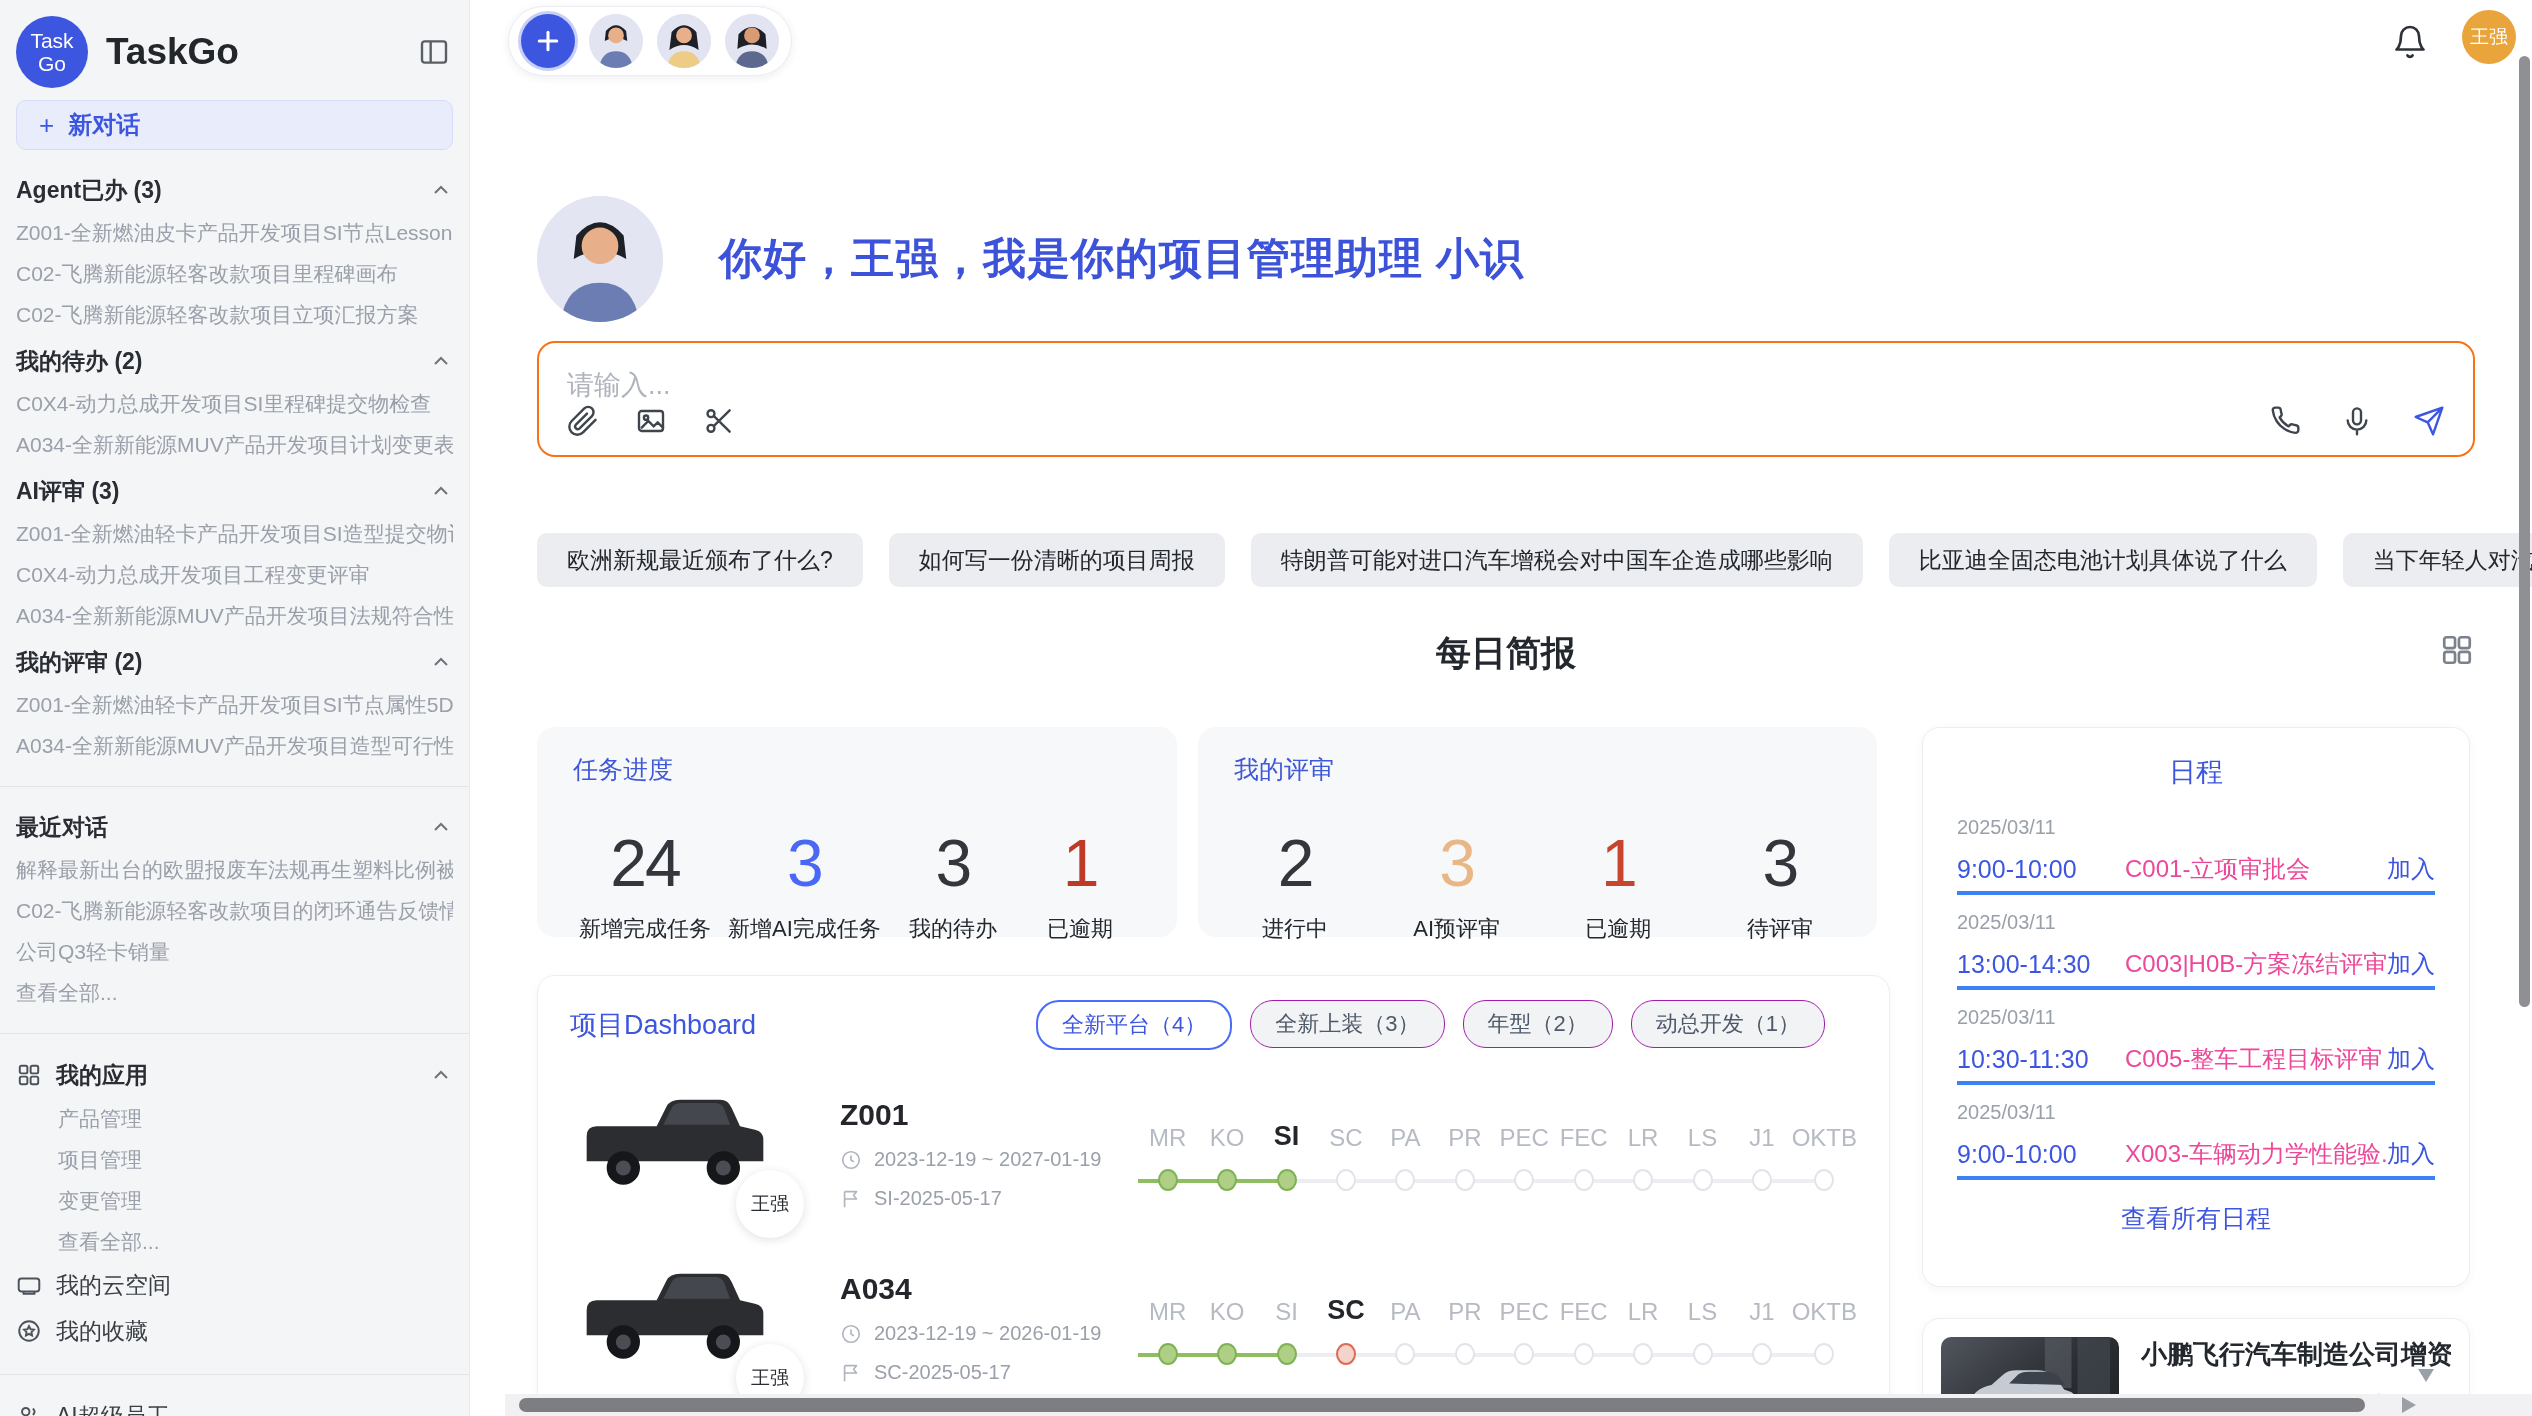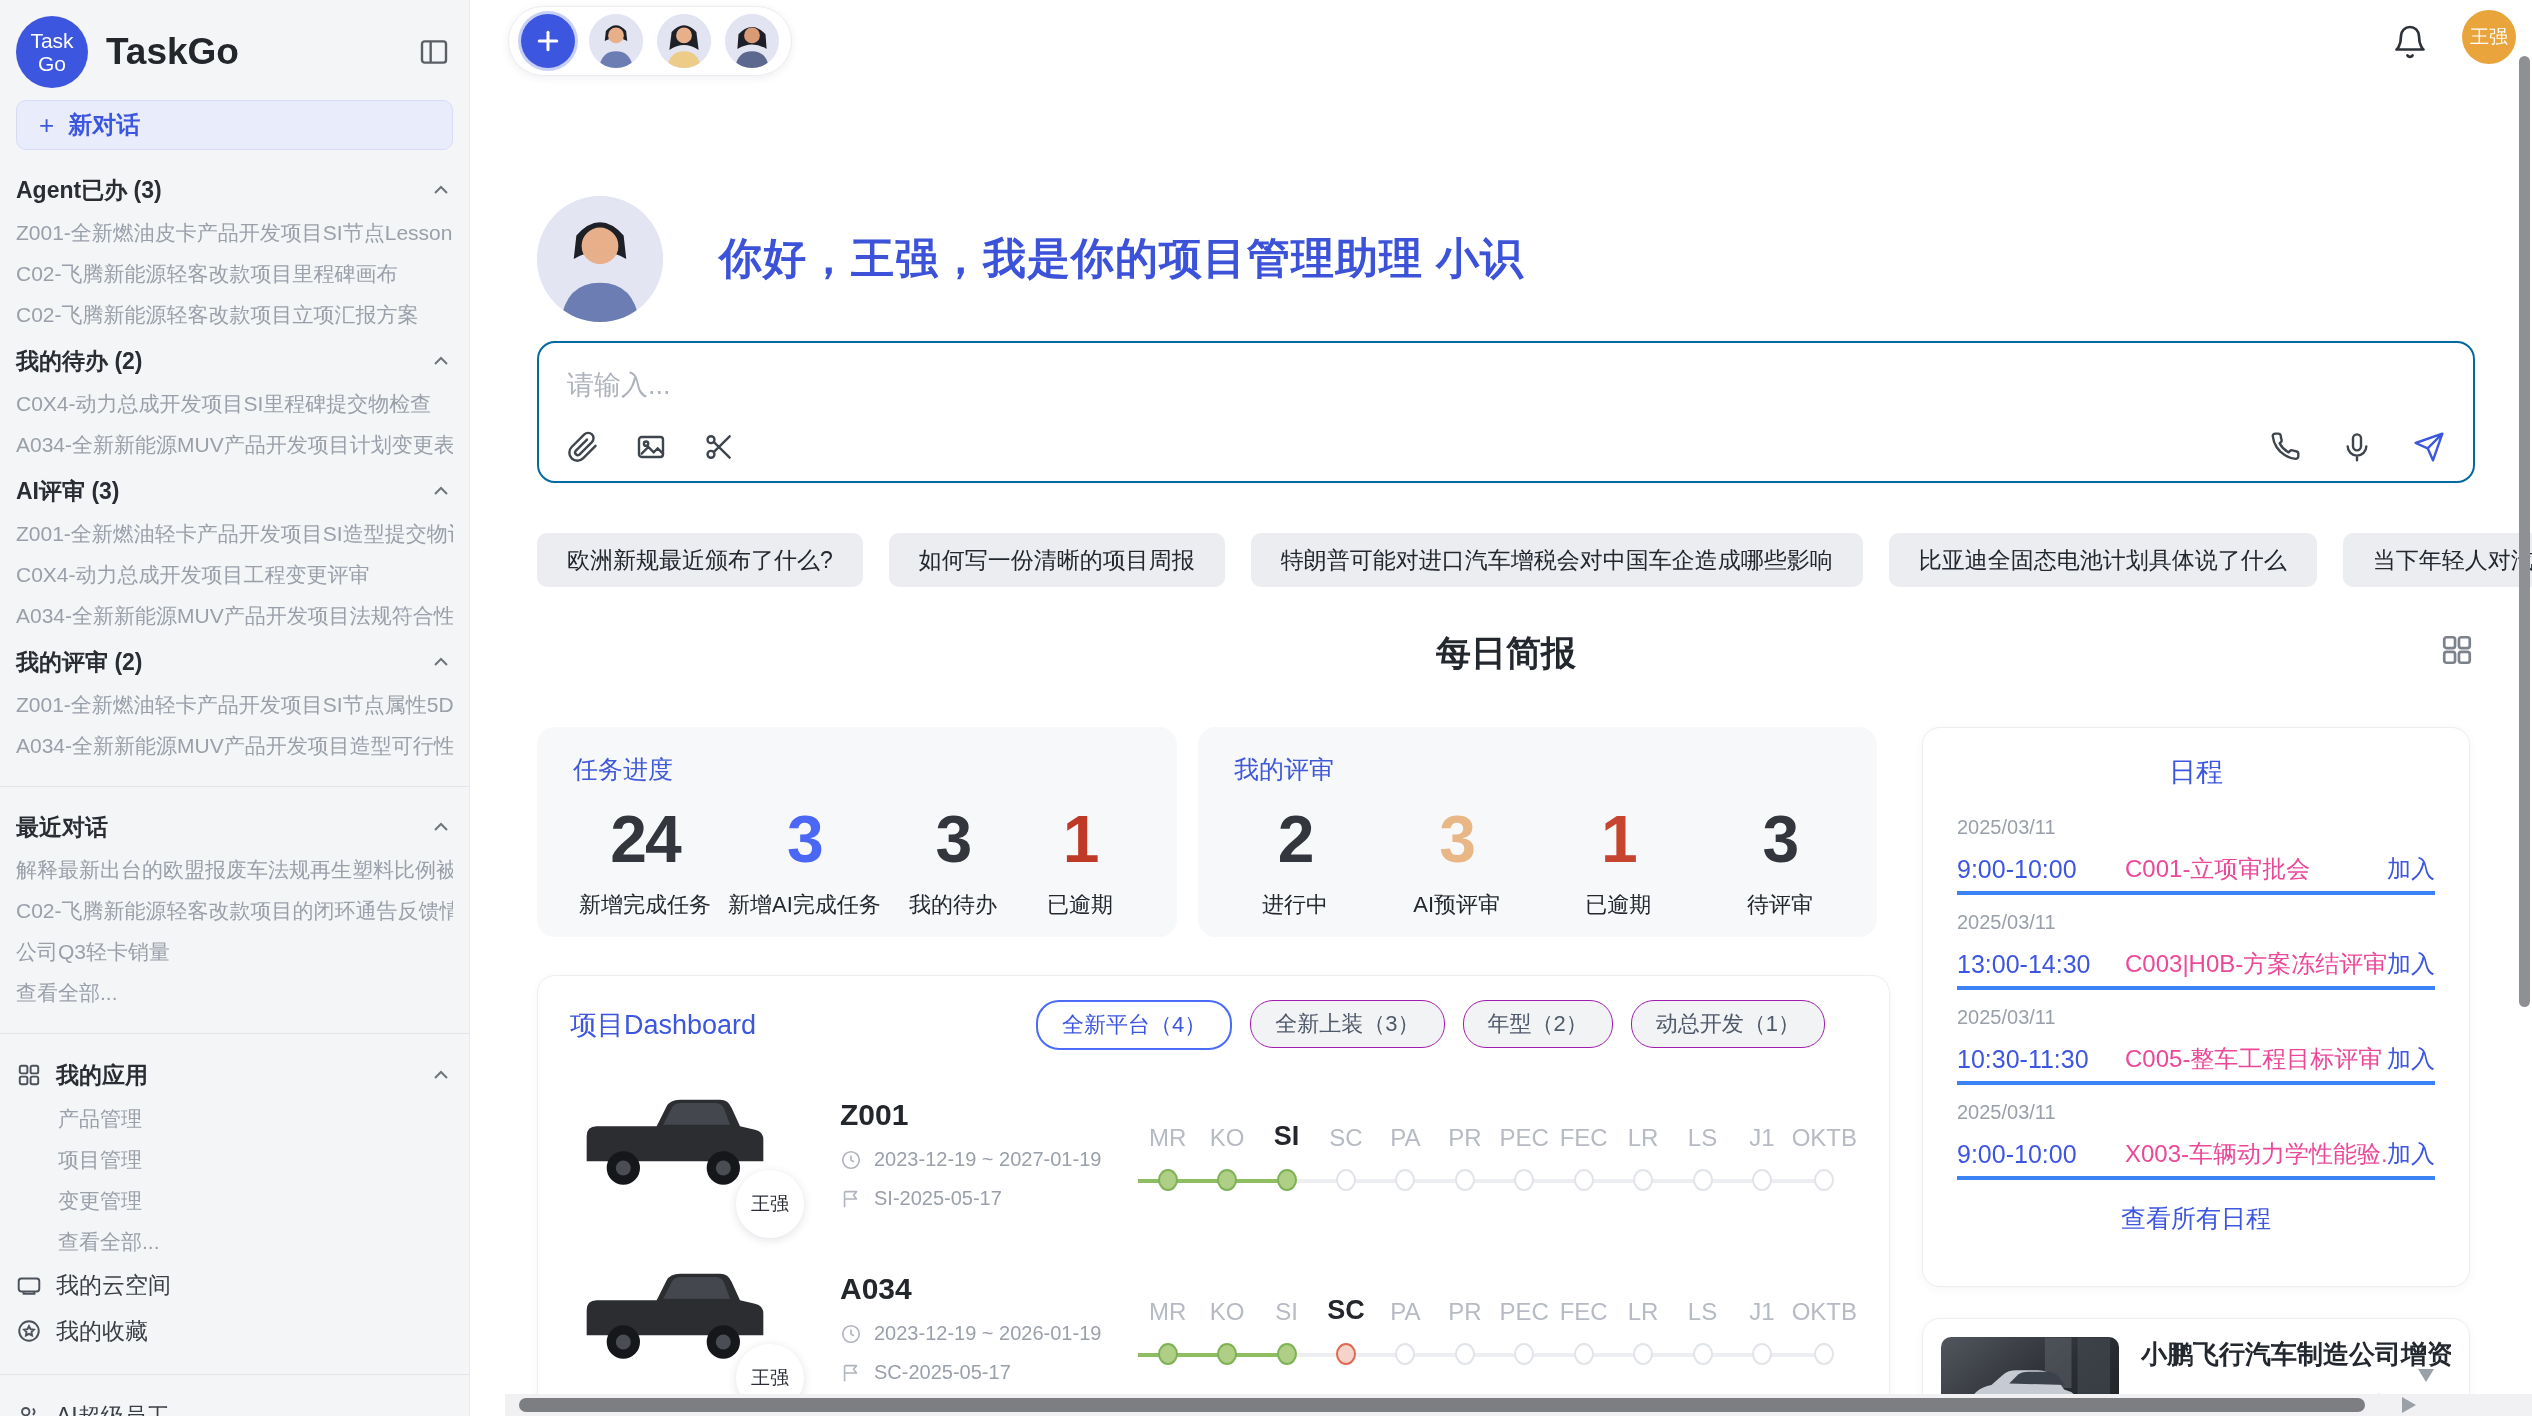--- a/index.html
+++ b/index.html
@@ -31,40 +31,40 @@
   
   .main{position:absolute;left:470px;top:0;width:2062px;height:1416px;}
   .top-pill{position:absolute;left:38px;top:6px;height:68px;background:#fff;border:1px solid #ececf1;border-radius:36px;box-shadow:0 2px 8px rgba(40,50,80,.08);display:flex;align-items:center;padding:0 12px;gap:14px;}
   .plus-btn{width:54px;height:54px;border-radius:50%;background:#3d56e0;display:flex;align-items:center;justify-content:center;box-shadow:0 0 0 3px rgba(61,86,224,.28);cursor:pointer;}
   .member-avatar{width:54px;height:54px;border-radius:50%;background:#e2e4f2;overflow:hidden;cursor:pointer;}
   .bell-btn{position:absolute;right:104px;top:24px;width:36px;height:36px;color:#2d3138;cursor:pointer;}
   .user-avatar{position:absolute;right:16px;top:10px;width:54px;height:54px;border-radius:50%;background:#e9a43c;color:#fff;font-size:19px;display:flex;align-items:center;justify-content:center;cursor:pointer;}
   .greet-row{position:absolute;left:67px;top:196px;display:flex;align-items:center;gap:56px;}
   .greet-avatar{width:126px;height:126px;border-radius:50%;background:#e3e5f3;overflow:hidden;flex-shrink:0;}
   .greet-title{font-size:43px;font-weight:700;color:#3c52d9;letter-spacing:1px;}
-  .input-card{position:absolute;left:67px;top:341px;width:1938px;height:142px;border:2px solid #0369a1;border-radius:18px;background:#fff;box-sizing:border-box;padding:24px 28px;}
+  .input-card{position:absolute;left:67px;top:341px;width:1938px;height:116px;border:2px solid #f97316;border-radius:18px;background:#fff;box-sizing:border-box;padding:24px 28px;}
   .input-placeholder{font-size:27px;color:#aeb3bc;}
   .input-tools{position:absolute;left:28px;right:28px;bottom:18px;display:flex;align-items:center;}
   .tool-left{display:flex;gap:36px;}
   .tool-right{margin-left:auto;display:flex;gap:40px;align-items:center;}
   .tool-ic{width:32px;height:32px;color:#3f454d;cursor:pointer;}
   .tool-ic.blue{color:#3d56e0;}
   .chips-row{position:absolute;left:67px;top:533px;width:1938px;display:flex;gap:26px;}
   .chip{height:54px;background:#ebedf0;border-radius:10px;display:flex;align-items:center;padding:0 30px;font-size:23px;color:#23272e;white-space:nowrap;cursor:pointer;}
   .brief-head{position:absolute;left:67px;top:630px;width:1938px;display:flex;align-items:center;justify-content:center;}
   .brief-title{font-size:35px;font-weight:700;color:#23272e;}
   .layout-btn{position:absolute;right:0;top:2px;width:36px;height:36px;color:#7c828c;cursor:pointer;}
   
   .stat-card{position:absolute;top:727px;height:210px;background:#f7f8fa;border-radius:18px;box-sizing:border-box;padding:26px 36px;}
   .stat-card.c1{left:67px;width:640px;}
   .stat-card.c2{left:728px;width:679px;}
   .stat-title{font-size:25px;color:#4059d6;font-weight:500;}
   .stat-row{display:flex;justify-content:space-between;margin-top:18px;padding:0 6px;}
   .stat-col{display:flex;flex-direction:column;align-items:center;min-width:110px;}
-  .stat-num{font-size:66px;font-weight:700;letter-spacing:-2px;line-height:70px;}
+  .stat-num{font-size:66px;font-weight:400;letter-spacing:-2px;line-height:70px;margin-top:24px;}
   .stat-label{font-size:22px;color:#23272e;margin-top:16px;}
   
   .dash-card{position:absolute;left:67px;top:975px;width:1353px;height:500px;background:#fff;border:1px solid #eceef2;border-radius:18px;box-shadow:0 2px 10px rgba(40,50,80,.04);box-sizing:border-box;padding:24px 32px;overflow:hidden;}
   .dash-head{display:flex;align-items:center;gap:40px;}
   .dash-title{font-size:27px;color:#3d56e0;font-weight:500;}
   .filters{display:flex;gap:18px;margin-left:240px;}
   .filter-chip{height:46px;border-radius:23px;display:flex;align-items:center;padding:0 24px;font-size:22px;color:#4e5969;background:#f2f3f5;border:1px solid #a21caf;cursor:pointer;white-space:nowrap;}
   .filter-chip.active{background:#fff;border:2px solid #4a6cf8;color:#3d56e0;text-align:center;}
   .proj-row{display:flex;align-items:center;margin-top:34px;gap:28px;}
   .truckwrap{position:relative;width:216px;height:140px;flex-shrink:0;}

